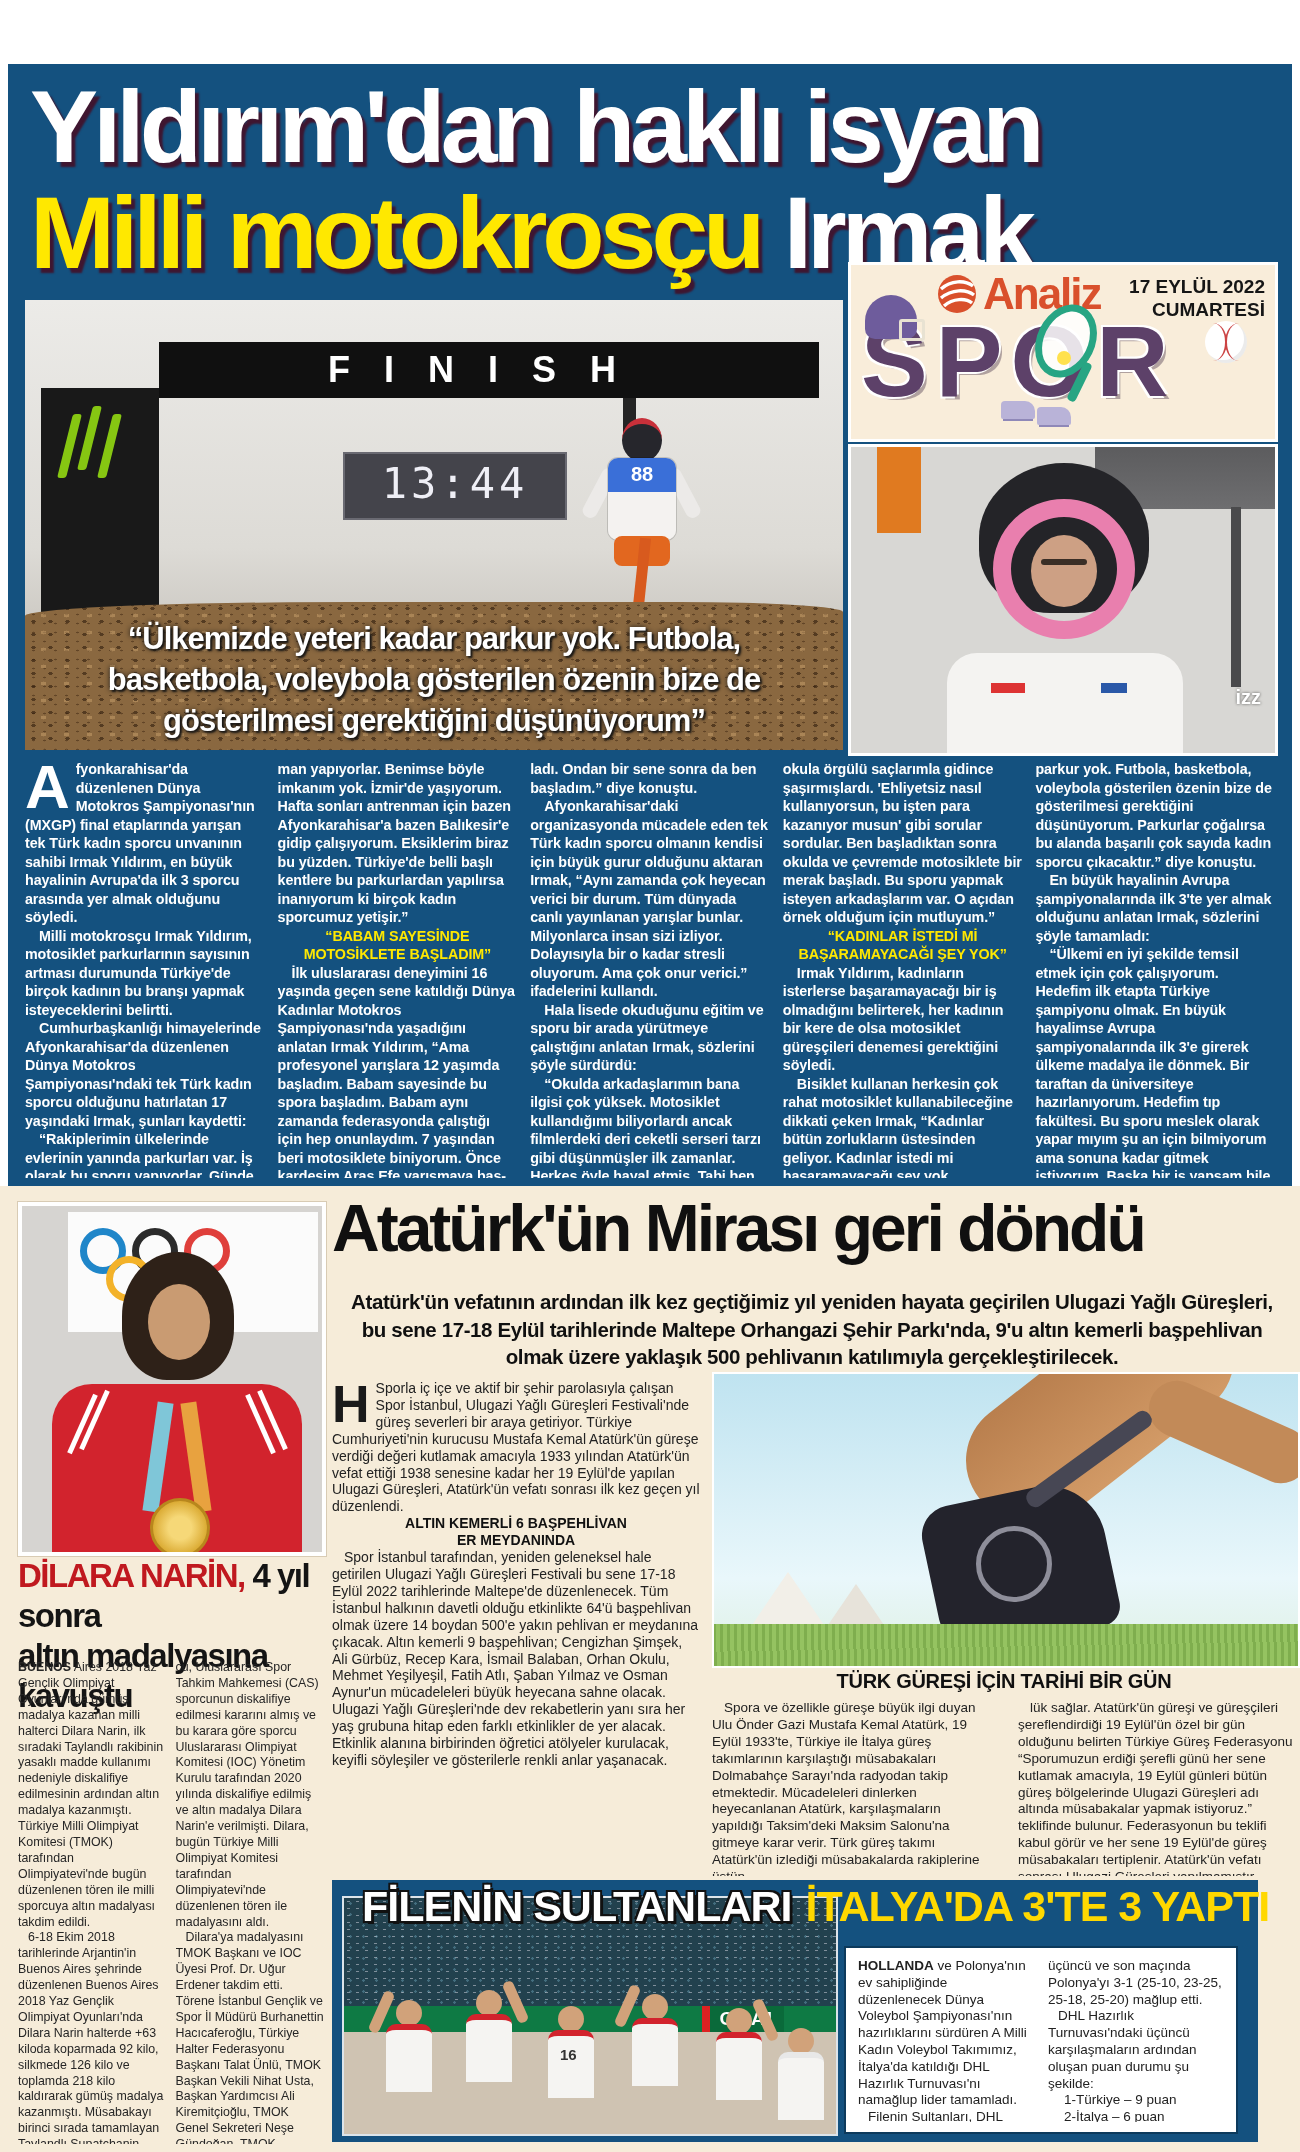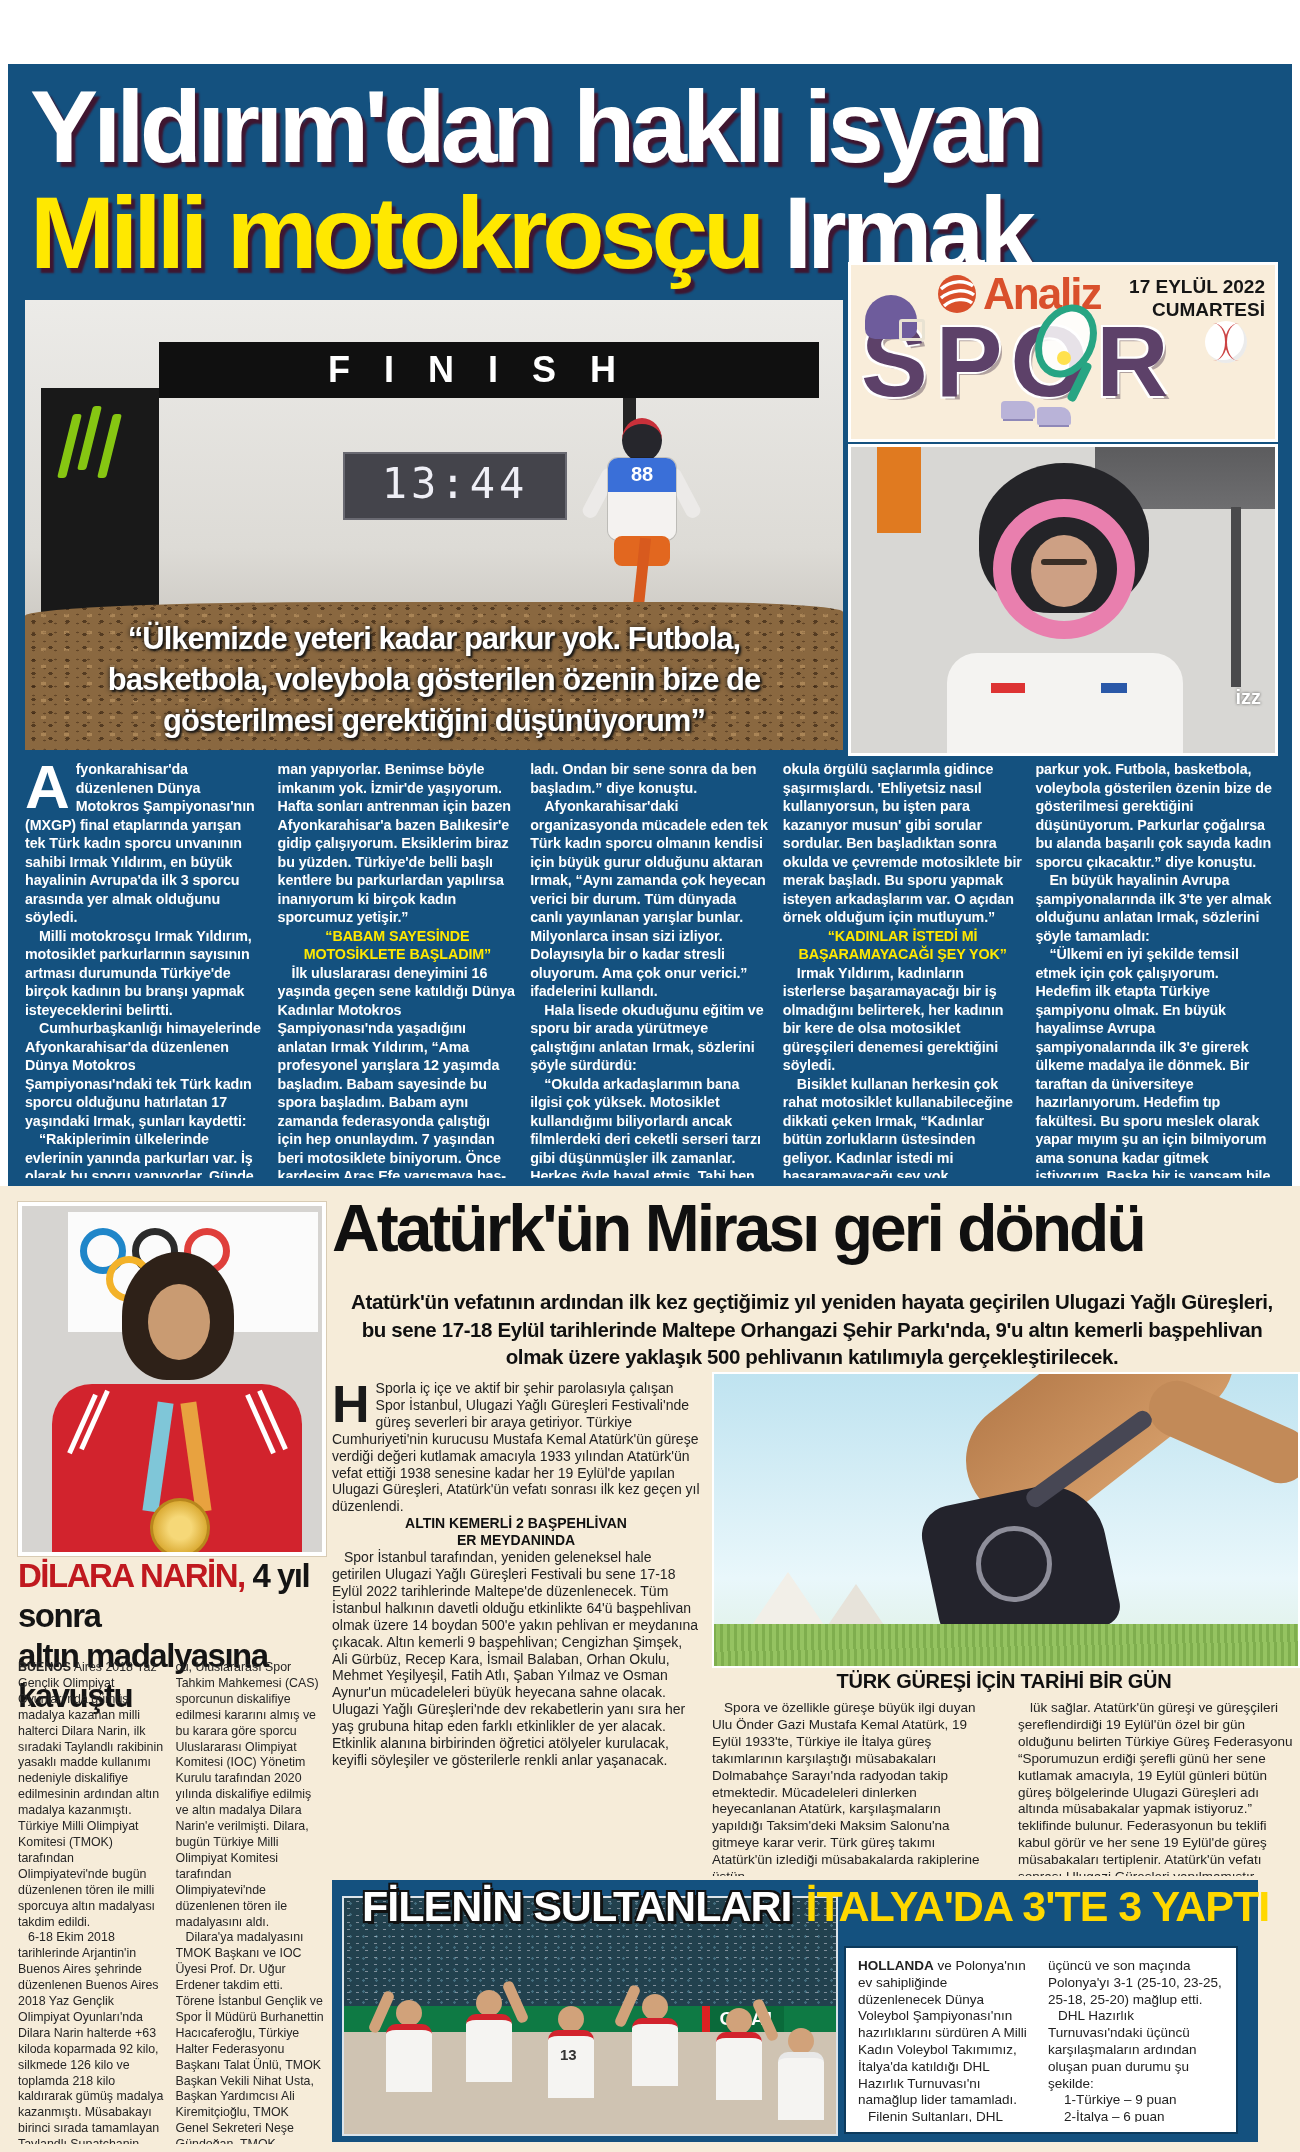--- a/index.html
+++ b/index.html
@@ -328,21 +328,21 @@
       <p>cu, Uluslararası Spor Tahkim Mahkemesi (CAS) sporcunun diskalifiye edilmesi kararını almış ve bu karara göre sporcu Uluslararası Olimpiyat Komitesi (IOC) Yönetim Kurulu tarafından 2020 yılında diskalifiye edilmiş ve altın madalya Dilara Narin'e verilmişti. Dilara, bugün Türkiye Milli Olimpiyat Komitesi tarafından Olimpiyatevi'nde düzenlenen tören ile madalyasını aldı.</p>
       <p class="ind">Dilara'ya madalyasını TMOK Başkanı ve IOC Üyesi Prof. Dr. Uğur Erdener takdim etti. Törene İstanbul Gençlik ve Spor İl Müdürü Burhanettin Hacıcaferoğlu, Türkiye Halter Federasyonu Başkanı Talat Ünlü, TMOK Başkan Vekili Nihat Usta, Başkan Yardımcısı Ali Kiremitçioğlu, TMOK Genel Sekreteri Neşe Gündoğan, TMOK Yönetim Kurulu Üyeleri Bilal Porsun, Şükran Albayrak, Esra Gümüşsoy Kırıcı, Dilara Narin'in yakınları ve TMOK çalışanları katıldı.</p>
     </div>
   </div>
 
   <div class="abs ata-head">Atatürk'ün Mirası geri döndü</div>
   <div class="abs ata-deck">Atatürk'ün vefatının ardından ilk kez geçtiğimiz yıl yeniden hayata geçirilen Ulugazi Yağlı Güreşleri, bu sene 17-18 Eylül tarihlerinde Maltepe Orhangazi Şehir Parkı'nda, 9'u altın kemerli başpehlivan olmak üzere yaklaşık 500 pehlivanın katılımıyla gerçekleştirilecek.</div>
 
   <div class="abs ata-col">
     <p><span class="dropH">H</span><span>Sporla iç içe ve aktif bir şehir parolasıyla çalışan Spor İstanbul, Ulugazi Yağlı Güreşleri Festivali'nde güreş severleri bir araya getiriyor. Türkiye Cumhuriyeti'nin kurucusu Mustafa Kemal Atatürk'ün güreşe verdiği değeri kutlamak amacıyla 1933 yılından Atatürk'ün vefat ettiği 1938 senesine kadar her 19 Eylül'de yapılan Ulugazi Güreşleri, Atatürk'ün vefatı sonrası ilk kez geçen yıl düzenlendi.</span></p>
-    <p class="ata-sub"><span>ALTIN KEMERLİ 2 BAŞPEHLİVAN</span><br><span>ER MEYDANINDA</span></p>
+    <p class="ata-sub"><span>ALTIN KEMERLİ 6 BAŞPEHLİVAN</span><br><span>ER MEYDANINDA</span></p>
     <p class="ind">Spor İstanbul tarafından, yeniden geleneksel hale getirilen Ulugazi Yağlı Güreşleri Festivali bu sene 17-18 Eylül 2022 tarihlerinde Maltepe'de düzenlenecek. Tüm İstanbul halkının davetli olduğu etkinlikte 64'ü başpehlivan olmak üzere 14 boydan 500'e yakın pehlivan er meydanına çıkacak. Altın kemerli 9 başpehlivan; Cengizhan Şimşek, Ali Gürbüz, Recep Kara, İsmail Balaban, Orhan Okulu, Mehmet Yeşilyeşil, Fatih Atlı, Şaban Yılmaz ve Osman Aynur'un mücadeleleri büyük heyecana sahne olacak. Ulugazi Yağlı Güreşleri'nde dev rekabetlerin yanı sıra her yaş grubuna hitap eden farklı etkinlikler de yer alacak. Etkinlik alanına birbirinden öğretici atölyeler kurulacak, keyifli söyleşiler ve gösterilerle renkli anlar yaşanacak.</p>
   </div>
 
   <div class="abs wr-photo">
     <div class="wr-tent1"></div>
     <div class="wr-tent2"></div>
     <div class="wr-torso"></div>
     <div class="wr-arm"></div>
     <div class="wr-kispet"></div>
     <div class="wr-emb"></div>
@@ -370,21 +370,21 @@
           <span class="bd"></span>
         </div>
       <div class="vp" style="left:118px;top:92px;">
           <span class="ar" style="left:48px;transform:rotate(-24deg);"></span>
           <span class="hd"></span>
           <span class="bd"></span>
         </div>
       <div class="vp" style="left:200px;top:108px;">
           <span class="hd"></span>
           <span class="bd"></span>
-          <span class="vb-bib13" style="left:16px;top:40px;">13</span>
+          <span class="vb-bib13" style="left:16px;top:40px;">16</span>
         </div>
       <div class="vp" style="left:284px;top:96px;">
           <span class="ar"></span>
           <span class="hd"></span>
           <span class="bd"></span>
         </div>
       <div class="vp" style="left:368px;top:110px;">
           <span class="ar" style="left:48px;transform:rotate(-24deg);"></span>
           <span class="hd"></span>
           <span class="bd"></span>

